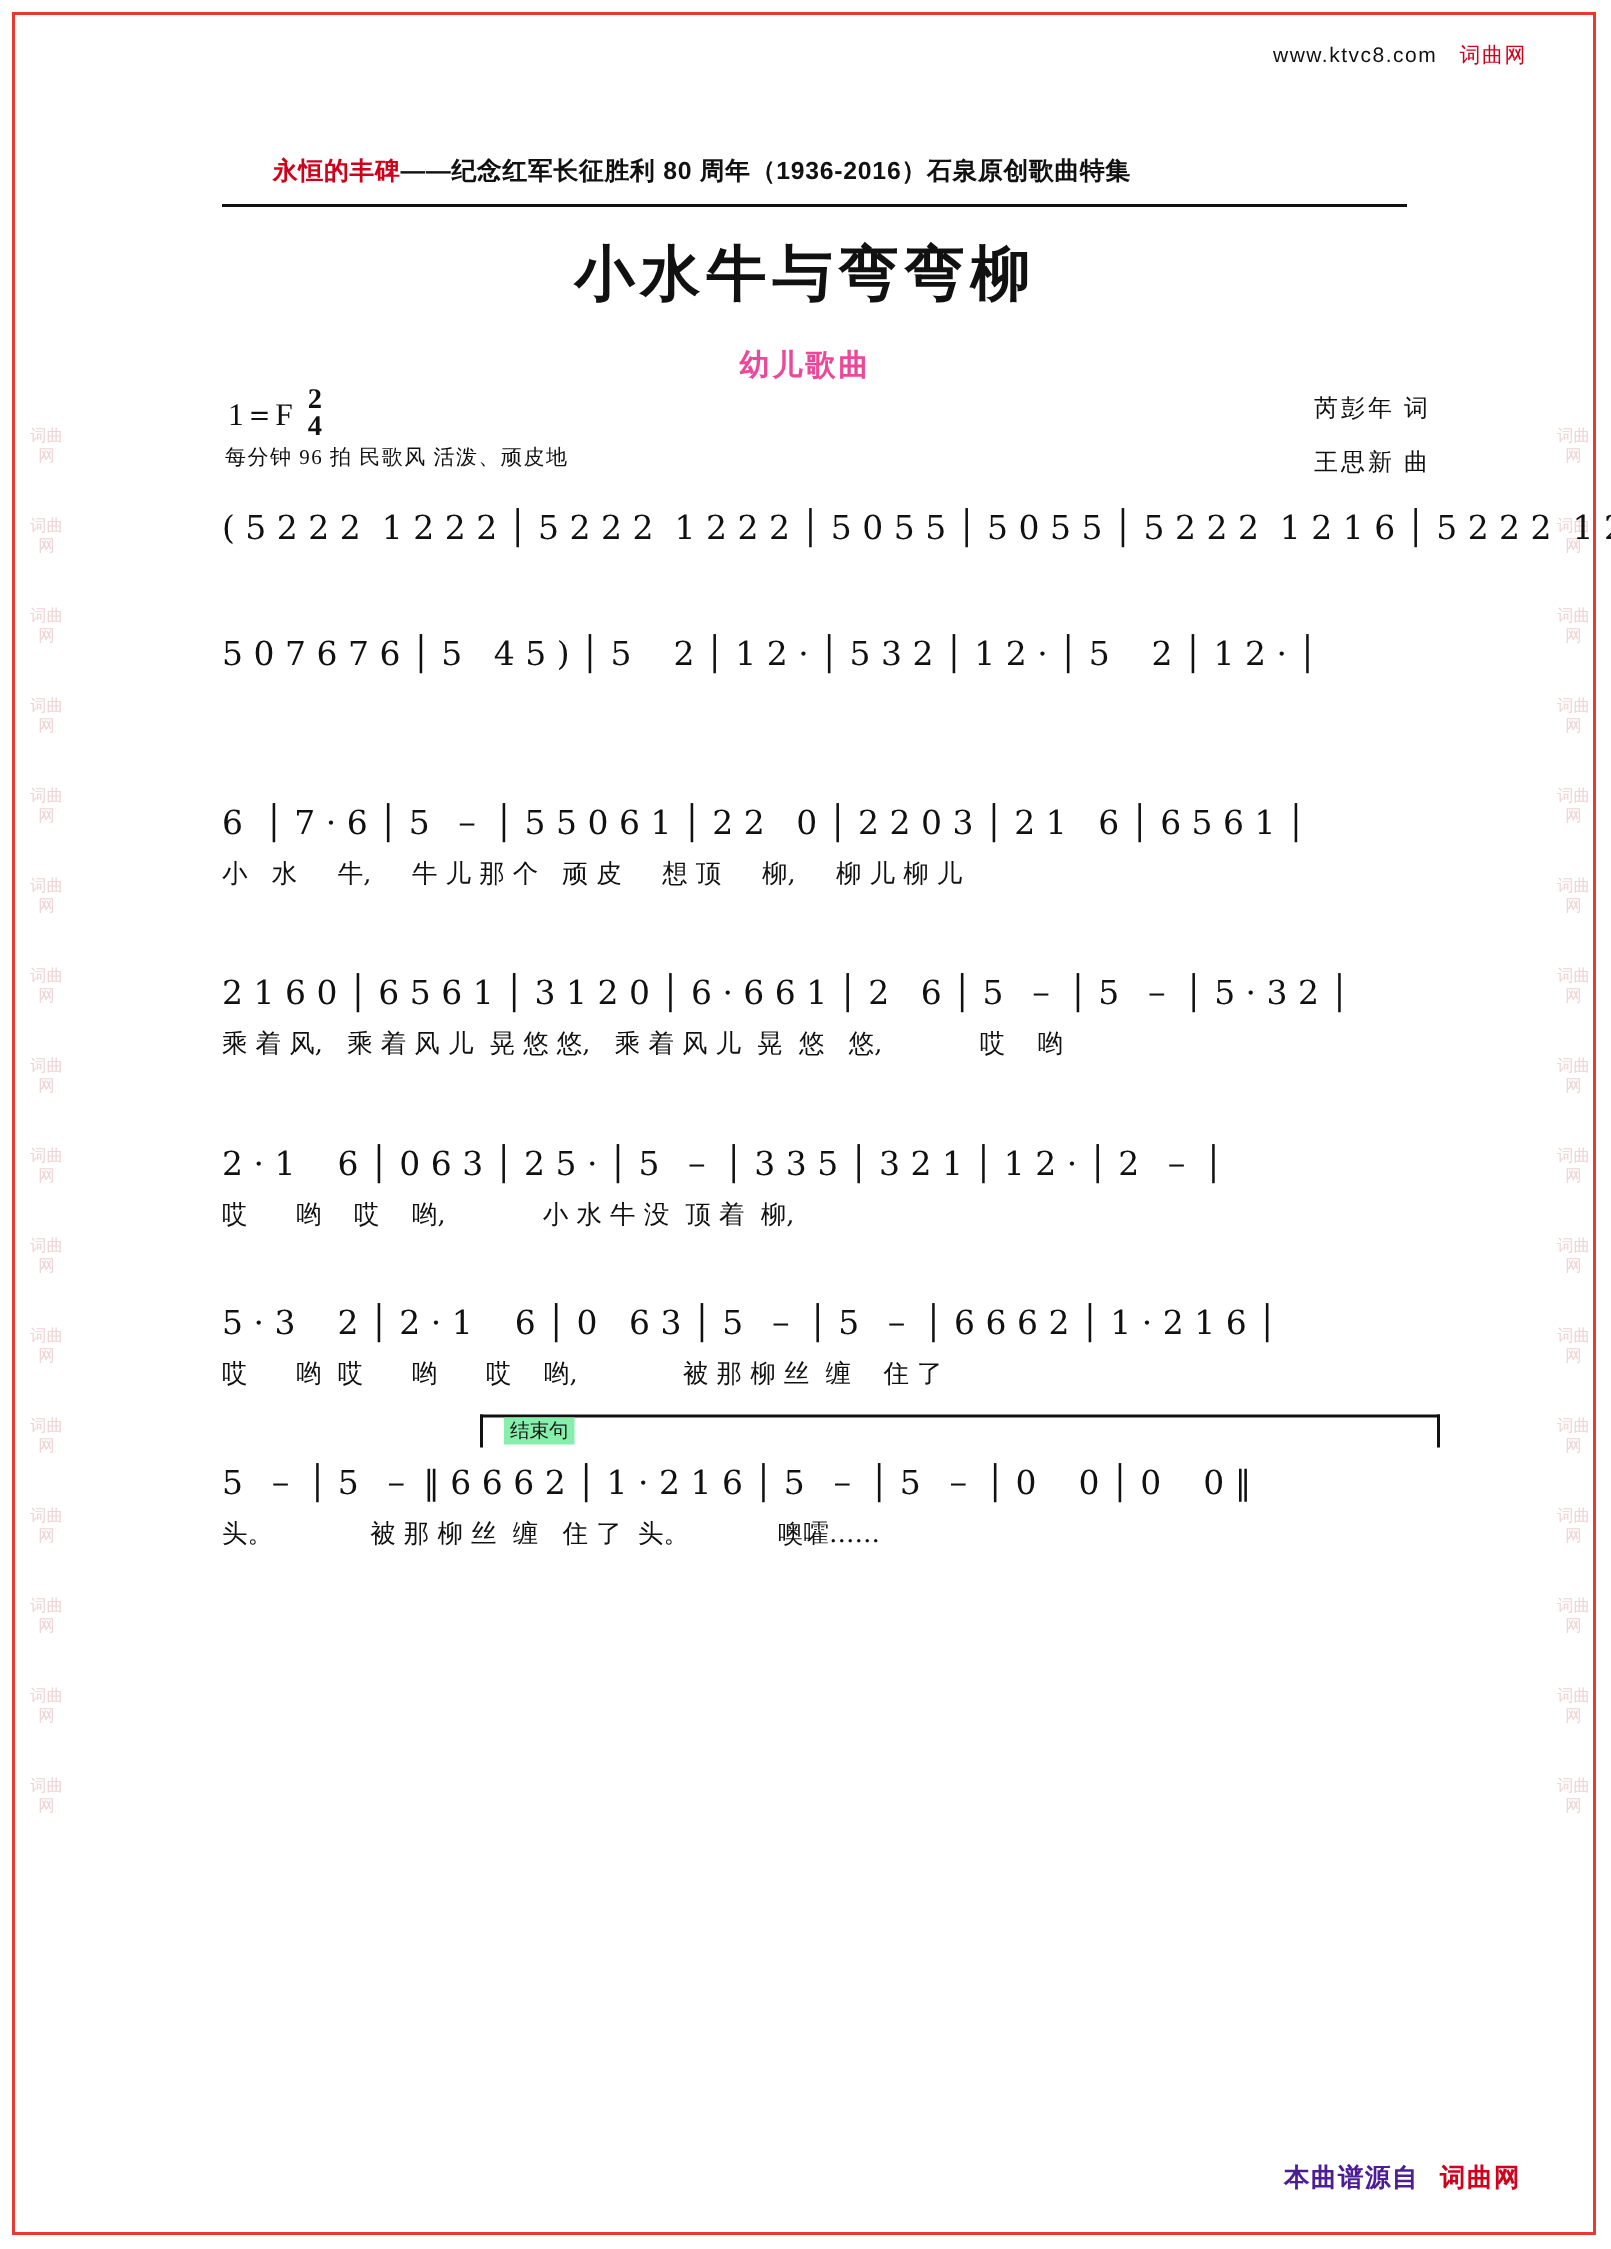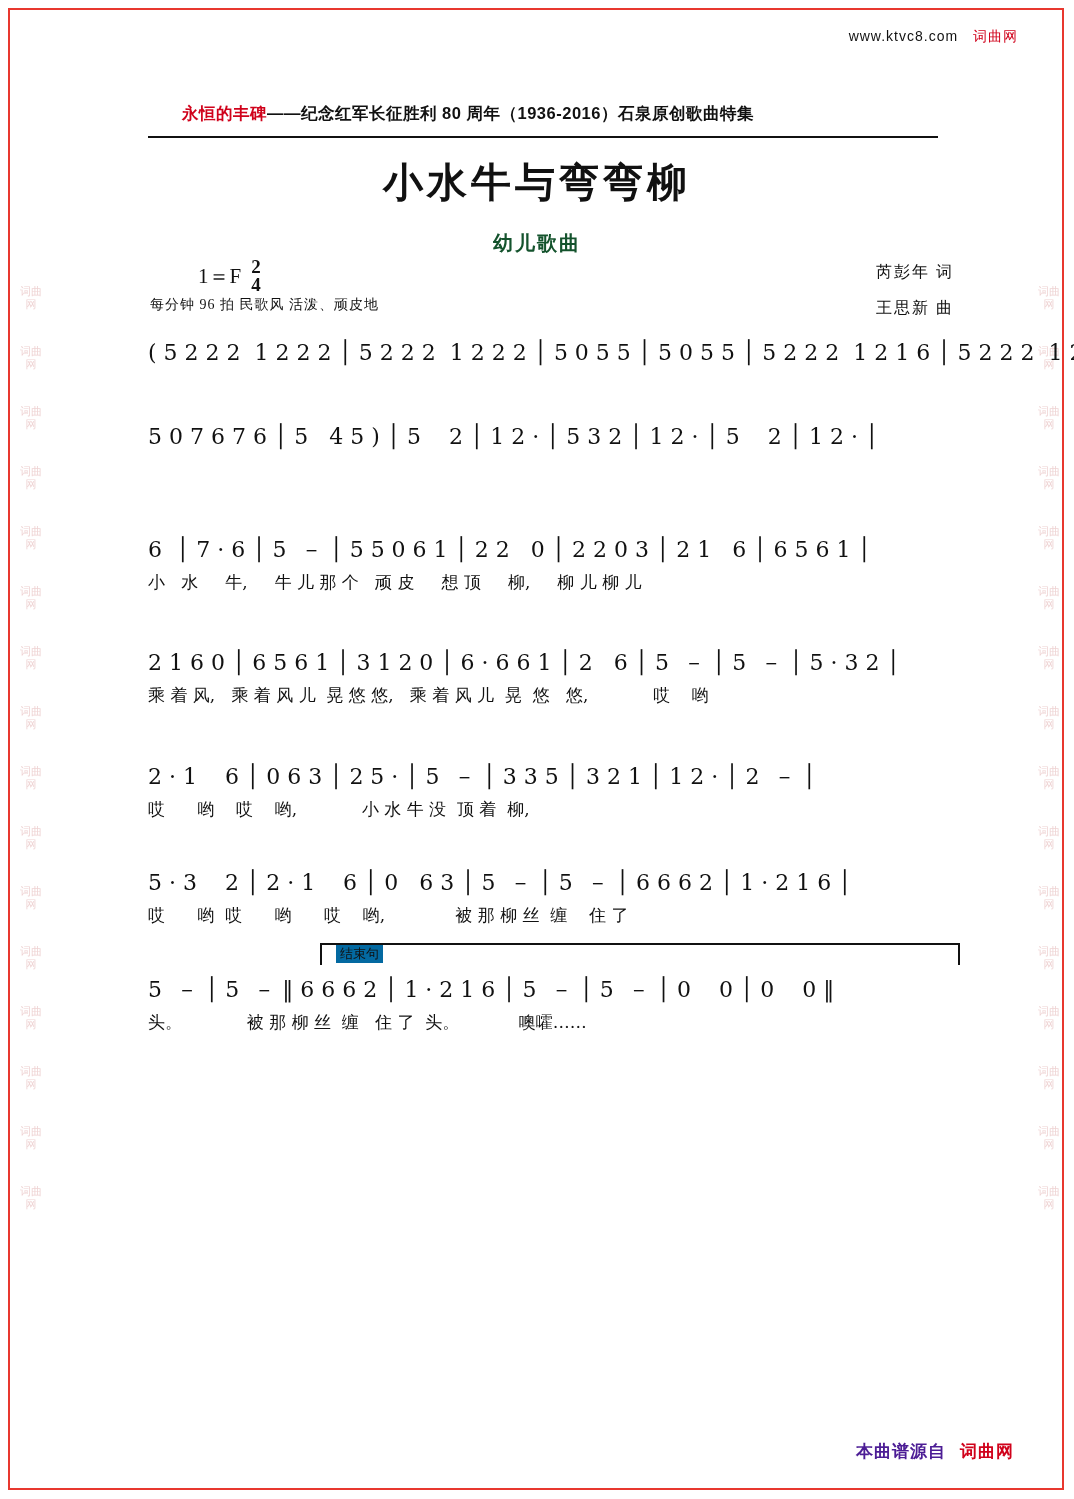--- a/index.html
+++ b/index.html
@@ -94,34 +94,33 @@
     font-family: "DejaVu Serif", serif;
   }
   .subtitle {
     position: absolute;
     top: 230px;
     left: 0;
     width: 1074px;
     text-align: center;
     font-size: 20px;
     font-weight: bold;
-    color: #14532d;
+    color: #ec4899;
     letter-spacing: 2px;
   }
 
   .keysig {
     position: absolute;
     left: 152px;
     top: 258px;
     font-size: 21px;
     color: #111;
     display: flex;
     align-items: center;
     gap: 6px;
-    margin-left: 46px;
   }
   .frac {
     display: inline-flex;
     flex-direction: column;
     align-items: center;
     line-height: 0.95;
     font-size: 19px;
     font-weight: bold;
     margin-left: 4px;
   }
@@ -175,21 +174,21 @@
     border-left: 2px solid #111;
     border-top: 2px solid #111;
     border-right: 2px solid #111;
     box-sizing: border-box;
   }
   .ending-label {
     position: absolute;
     left: 336px;
     top: 945px;
     font-size: 13px;
-    background: #0369a1;
+    background: #86efac;
     padding: 0 4px;
     color: #111;
   }
 
   .footer {
     position: absolute;
     left: 168px;
     top: 1355px;
     font-size: 16.5px;
     font-weight: bold;

